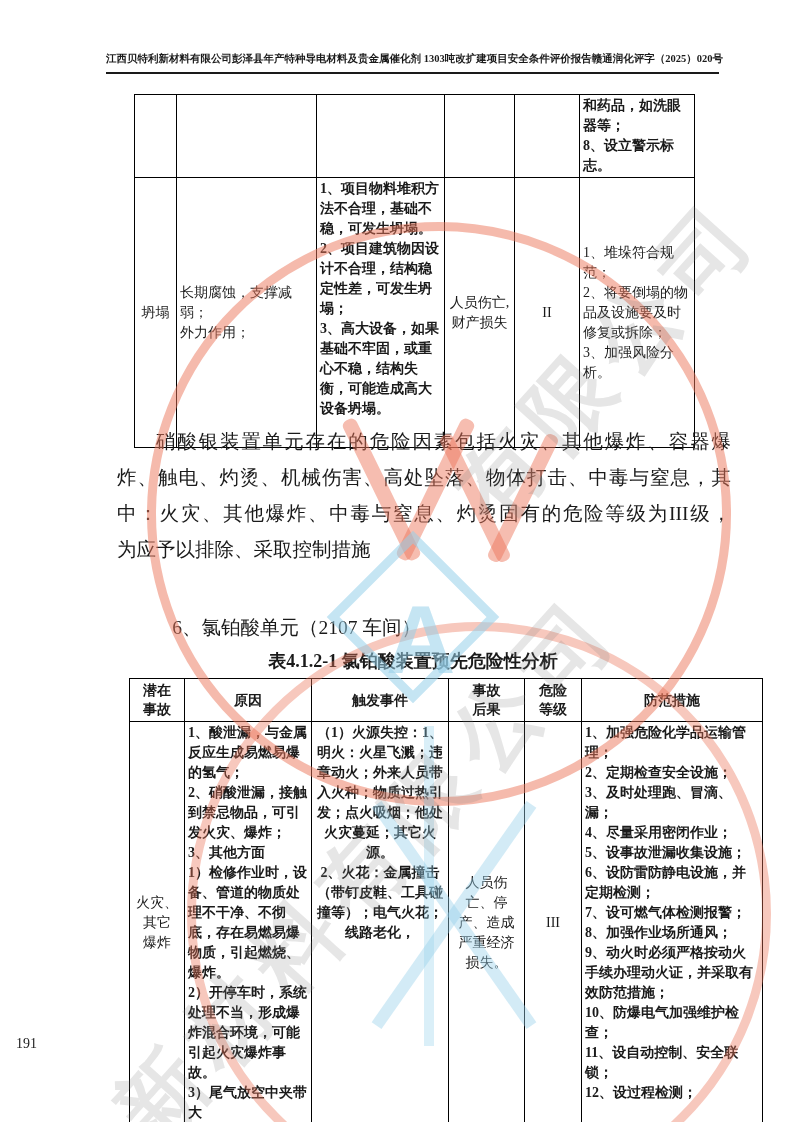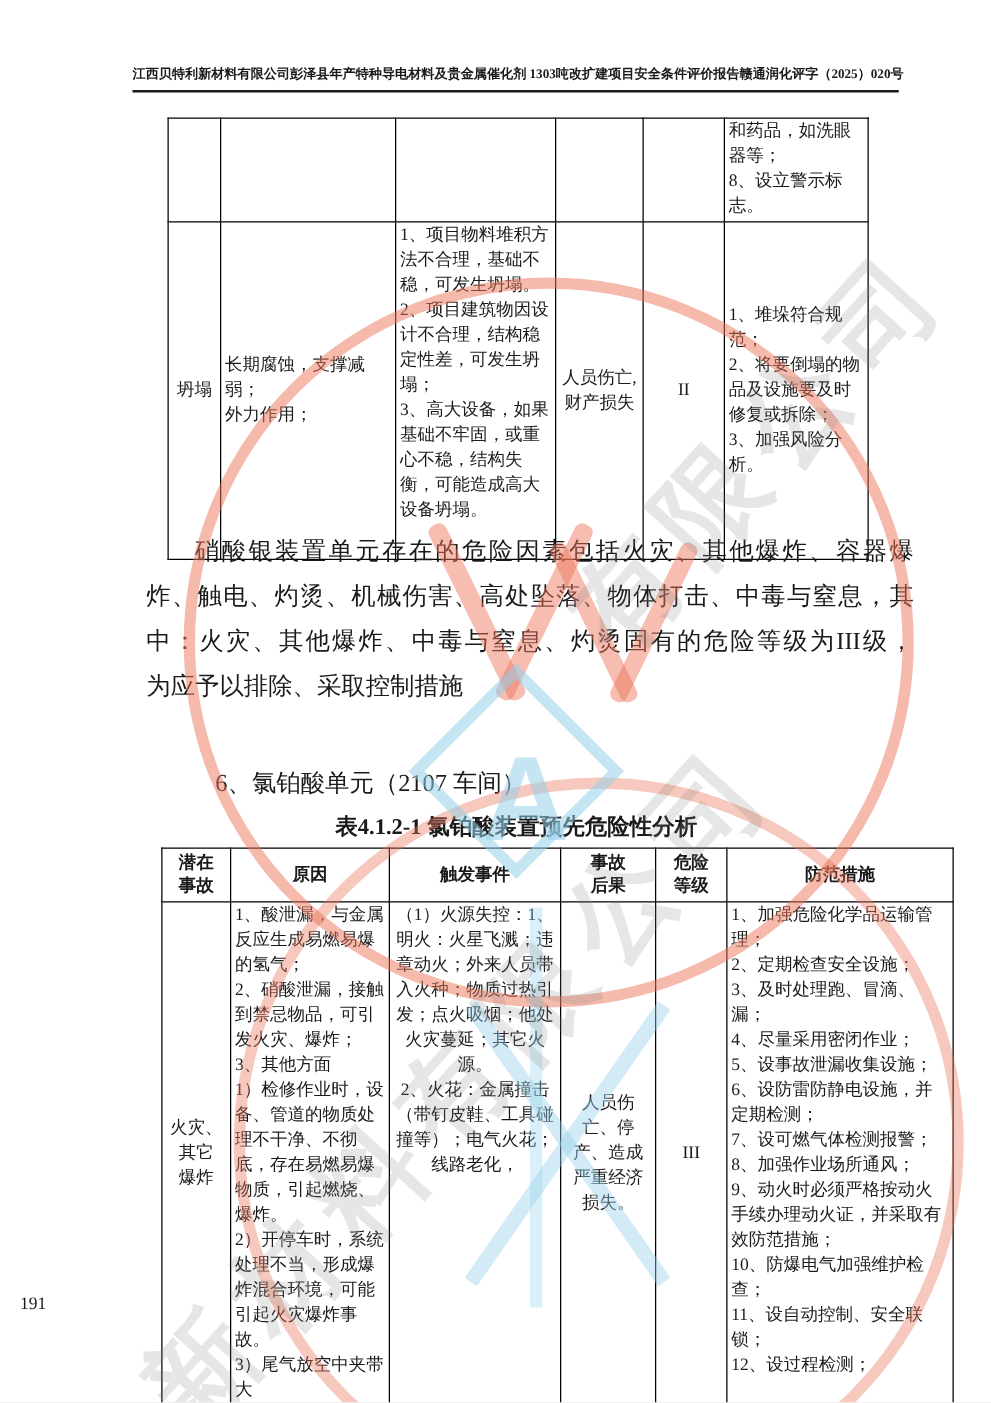--- a/index.html
+++ b/index.html
@@ -9,21 +9,21 @@
     font-family:"Liberation Serif","DejaVu Serif",serif;color:#1a1a1a;padding-left:16px;
   }
   
   .doc-header{position:absolute;left:90px;top:52px;width:613px;display:flex;justify-content:space-between;
     font-size:10.5px;font-weight:600;letter-spacing:0px;white-space:nowrap;}
   .header-rule{position:absolute;left:90px;top:72px;width:613px;height:2px;background:#1a1a1a;}
   
   table{border-collapse:collapse;table-layout:fixed;}
   td{border:1.2px solid #000;font-size:14px;line-height:20px;padding:1px 3px;
      white-space:pre-wrap;word-break:break-all;overflow:hidden;}
-  .vt{vertical-align:top;} .vm{vertical-align:middle;font-family:Liberation Serif, serif;}
+  .vt{vertical-align:top;font-weight:bold;} .vm{vertical-align:middle;font-family:Liberation Serif, serif;}
   .ac{text-align:center;}
   .th{font-weight:bold;text-align:center;vertical-align:middle;line-height:19px;}
   .t1{position:absolute;left:118px;top:94px;width:560px;}
   .t2{position:absolute;left:113px;top:678px;width:633px;}
   
   .para{position:absolute;left:101px;top:424px;width:614px;font-size:19.5px;}
   .para .pline{height:36px;line-height:36px;text-align:justify;text-align-last:justify;overflow:hidden;}
   .para .pline.first{text-indent:2em;}
   .para .pline.last{text-align-last:left;}
   .section-line{position:absolute;left:90px;top:612px;width:614px;font-size:19.5px;line-height:32px;text-indent:3.4em;}

